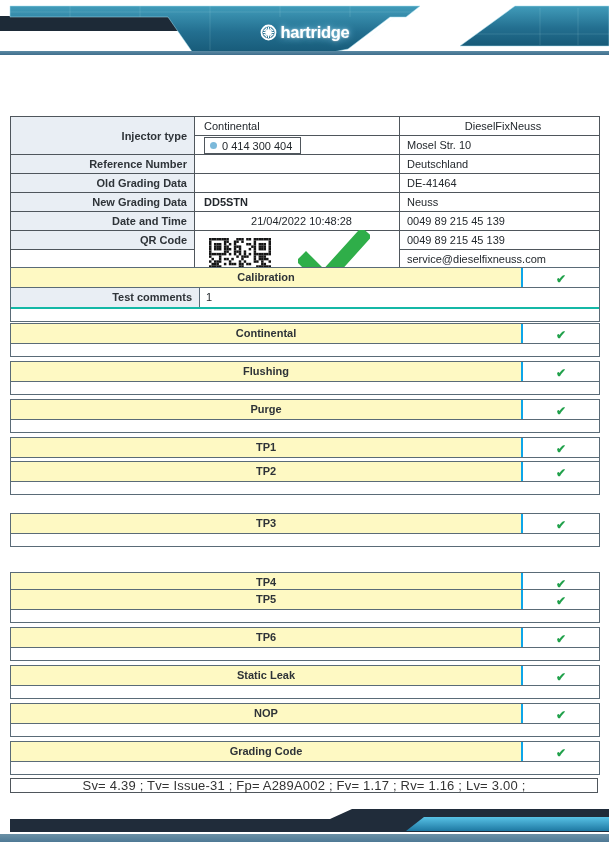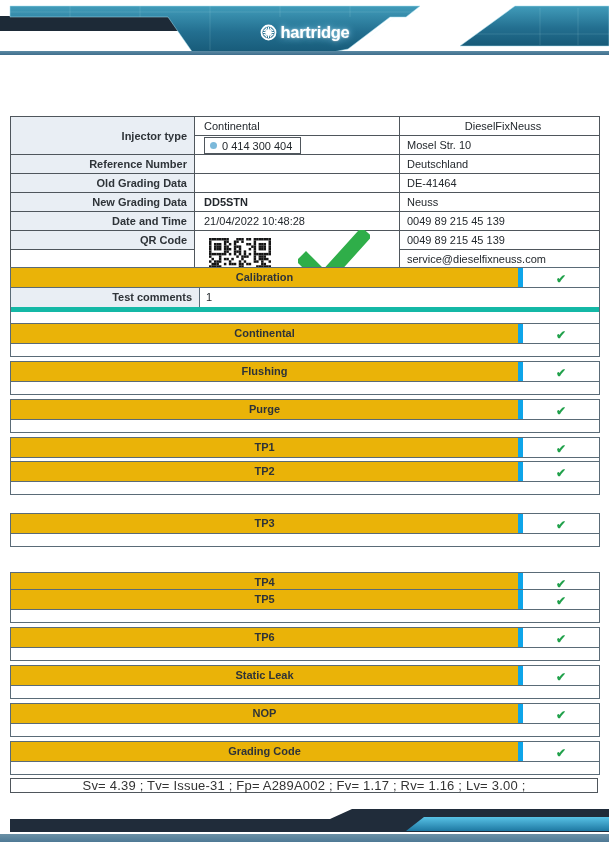--- a/index.html
+++ b/index.html
@@ -31,26 +31,26 @@
   .pn-box{display:inline-flex;align-items:center;gap:5px;border:1px solid #4f565c;
       height:15px;margin-top:1px;padding:0 8px 0 5px;}
   .pn-dot{width:7px;height:7px;border-radius:50%;background:#7cb9da;flex:0 0 auto;}
   #qr{position:absolute;left:198px;top:121px;}
   #big-check{position:absolute;left:287px;top:113px;}
 
   
   .section{position:absolute;left:10px;width:588px;border:1px solid #5a6b77;
       background:#fff;box-sizing:content-box;}
   .sec-head{height:19px;border-bottom:1px solid #5a6b77;display:flex;}
-  .sec-title{flex:1;background:#eab308;border-right:5px solid #0ea5e9;text-align:center;
+  .sec-title{flex:1;background:#fef9c3;border-right:2px solid #0ea5e9;text-align:center;
       font-weight:bold;font-size:11px;line-height:19px;color:#2e3338;}
   .sec-check{width:76px;background:#fff;text-align:center;line-height:19px;}
   .tick{color:#21a14b;font-size:12px;font-weight:bold;}
   .sec-empty{height:12px;background:#fff;}
-  .comment-row{height:19px;border-bottom:5px solid #14b8a6;display:flex;align-items:center;}
+  .comment-row{height:19px;border-bottom:2px solid #14b8a6;display:flex;align-items:center;}
   .comment-label{width:181px;background:#e9eef4;border-right:1px solid #5a6b77;
       font-weight:bold;text-align:right;padding-right:7px;font-size:11px;line-height:19px;color:#2e3338;}
   .comment-value{flex:1;padding-left:6px;font-size:11px;line-height:19px;background:#fff;}
 
   
   .version-strip{position:absolute;left:10px;top:778px;width:588px;height:15px;
       border:1px solid #4f565c;box-sizing:border-box;display:flex;align-items:center;
       justify-content:center;background:#fff;}
   .version-text{font-size:13px;color:#333;letter-spacing:.2px;}
 </style>
@@ -125,21 +125,21 @@
 
   <div class="cell lab" style="grid-column:1;grid-row:4;">Old Grading Data</div>
   <div class="cell mid" style="grid-column:2;grid-row:4;"></div>
   <div class="cell rgt" style="grid-column:3;grid-row:4;">DE-41464</div>
 
   <div class="cell lab" style="grid-column:1;grid-row:5;">New Grading Data</div>
   <div class="cell mid" style="grid-column:2;grid-row:5;font-weight:bold;">DD5STN</div>
   <div class="cell rgt" style="grid-column:3;grid-row:5;">Neuss</div>
 
   <div class="cell lab" style="grid-column:1;grid-row:6;">Date and Time</div>
-  <div class="cell mid" style="grid-column:2;grid-row:6;">21/04/2022 10:48:28</div>
+  <div class="cell mid" style="grid-column:2;grid-row:6;text-align:center;">21/04/2022 10:48:28</div>
   <div class="cell rgt" style="grid-column:3;grid-row:6;">0049 89 215 45 139</div>
 
   <div class="cell lab" style="grid-column:1;grid-row:7;">QR Code</div>
   <div class="cell mid mid-span" style="grid-column:2;border-bottom:none;"></div>
   <div class="cell rgt" style="grid-column:3;grid-row:7;">0049 89 215 45 139</div>
 
   <div class="cell lab-span-bottom" style="grid-column:1;"></div>
   <div class="cell rgt" style="grid-column:3;grid-row:8;">service@dieselfixneuss.com</div>
   <div class="cell rgt noline" style="grid-column:3;grid-row:9;"></div>
 

